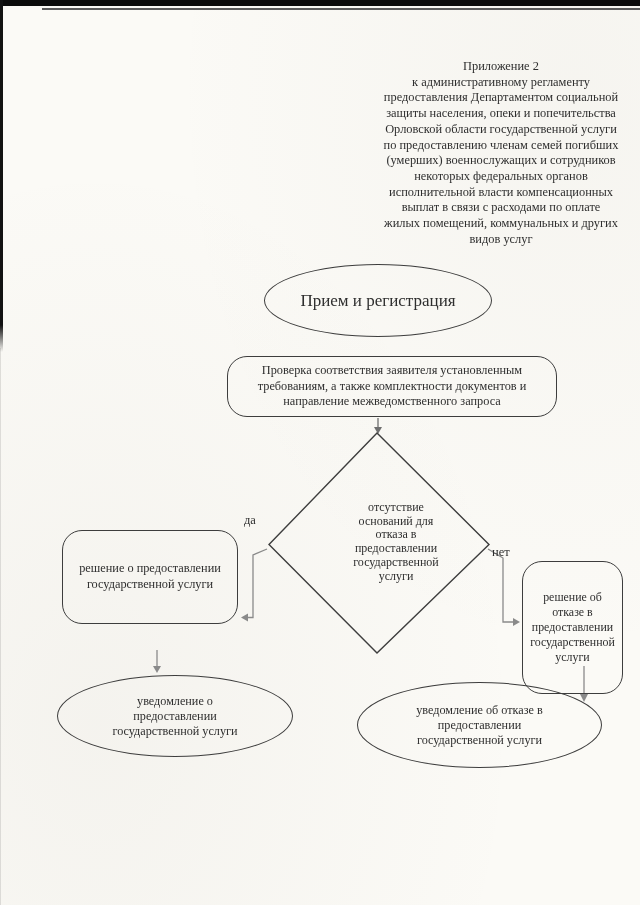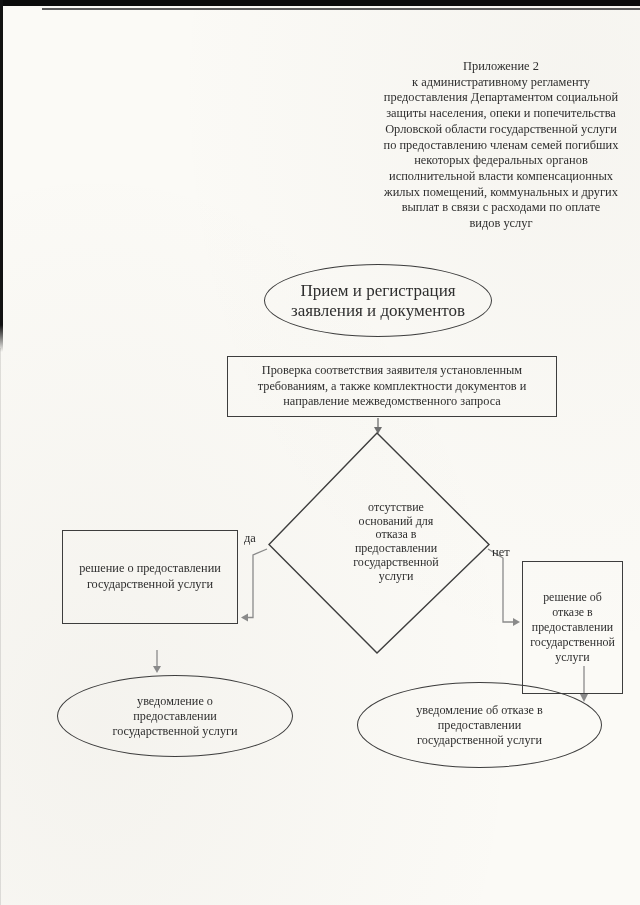--- a/index.html
+++ b/index.html
@@ -16,57 +16,58 @@
   .scan-top{position:absolute;top:0;left:0;width:640px;height:6px;background:#0b0b0b;}
   .scan-topline{position:absolute;top:8px;left:42px;width:598px;height:2px;background:#5a5a5a;}
   .scan-left{position:absolute;top:0;left:0;width:3px;height:352px;
     background:linear-gradient(to bottom,#121212 0,#121212 325px,rgba(18,18,18,0) 100%);}
   .scan-left-faint{position:absolute;top:348px;left:0;width:1px;height:557px;background:rgba(70,70,70,0.15);}
   
   .header{position:absolute;left:369px;top:59px;width:264px;text-align:center;
     font-size:12.4px;line-height:15.7px;color:#2e2e2e;}
   
   .shape{position:absolute;display:flex;flex-direction:column;align-items:center;
-    justify-content:center;text-align:center;color:#2e2e2e;box-sizing:border-box;}
+    justify-content:center;text-align:center;color:#2e2e2e;box-sizing:border-box;border-radius:20px;}
   .ellipse{border:1.5px solid #3d3d3d;border-radius:50%;}
   .rect{border:1.4px solid #3d3d3d;}
   #start-ellipse{left:264px;top:264px;width:228px;height:73px;font-size:17px;line-height:20px;}
   #check-rect{left:227px;top:356px;width:330px;height:61px;font-size:12.3px;line-height:15.6px;}
   #approve-rect{left:62px;top:530px;width:176px;height:94px;font-size:12.3px;line-height:15.6px;}
   #deny-rect{left:522px;top:561px;width:101px;height:133px;font-size:11.9px;line-height:15px;}
   #approve-ellipse{left:57px;top:675px;width:236px;height:82px;font-size:12.2px;line-height:15px;}
   #deny-ellipse{left:357px;top:682px;width:245px;height:86px;font-size:12.2px;line-height:15px;}
   #diamond-text{position:absolute;left:329px;top:501px;width:134px;text-align:center;
     font-size:12px;line-height:13.7px;color:#2e2e2e;}
   .branch-label{position:absolute;font-size:12.5px;color:#2e2e2e;}
-  #label-yes{left:244px;top:531px;}
+  #label-yes{left:244px;top:513px;}
   #label-no{left:492px;top:545px;}
   .overlay{position:absolute;top:0;left:0;width:640px;height:905px;}
 </style>
 </head>
 <body>
 
 <div class="page">
 
   <div class="scan-top"></div>
   <div class="scan-topline"></div>
   <div class="scan-left"></div>
   <div class="scan-left-faint"></div>
 
   <div class="header">
     <div>Приложение 2</div>
     <div>к административному регламенту</div>
     <div>предоставления Департаментом социальной</div>
     <div>защиты населения, опеки и попечительства</div>
     <div>Орловской области государственной услуги</div>
     <div>по предоставлению членам семей погибших</div>
+    <div>(умерших) военнослужащих и сотрудников</div>
     <div>некоторых федеральных органов</div>
     <div>исполнительной власти компенсационных</div>
+    <div>выплат в связи с расходами по оплате</div>
     <div>жилых помещений, коммунальных и других</div>
-    <div>выплат в связи с расходами по оплате</div>
     <div>видов услуг</div>
   </div>
 
   <svg class="overlay" viewBox="0 0 640 905" xmlns="http://www.w3.org/2000/svg">
 
     <g>
       <line x1="378" y1="418" x2="378" y2="428" stroke="#6f6f6f" stroke-width="1.3"></line>
       <polygon points="374,427 382,427 378,434" fill="#6f6f6f"></polygon>
     </g>
 
@@ -88,21 +89,20 @@
     </g>
 
     <g>
       <line x1="584" y1="666" x2="584" y2="695" stroke="#8a8a8a" stroke-width="1.3"></line>
       <polygon points="580,694 588,694 584,702" fill="#8a8a8a"></polygon>
     </g>
   </svg>
 
   <div class="shape ellipse" id="start-ellipse">
     <div>Прием и регистрация</div>
-    <div>заявления и документов</div>
   </div>
 
   <div class="shape rect" id="check-rect">
     <div>Проверка соответствия заявителя установленным</div>
     <div>требованиям, а также комплектности документов и</div>
     <div>направление межведомственного запроса</div>
   </div>
 
   <div id="diamond-text">
     <div>отсутствие</div>

